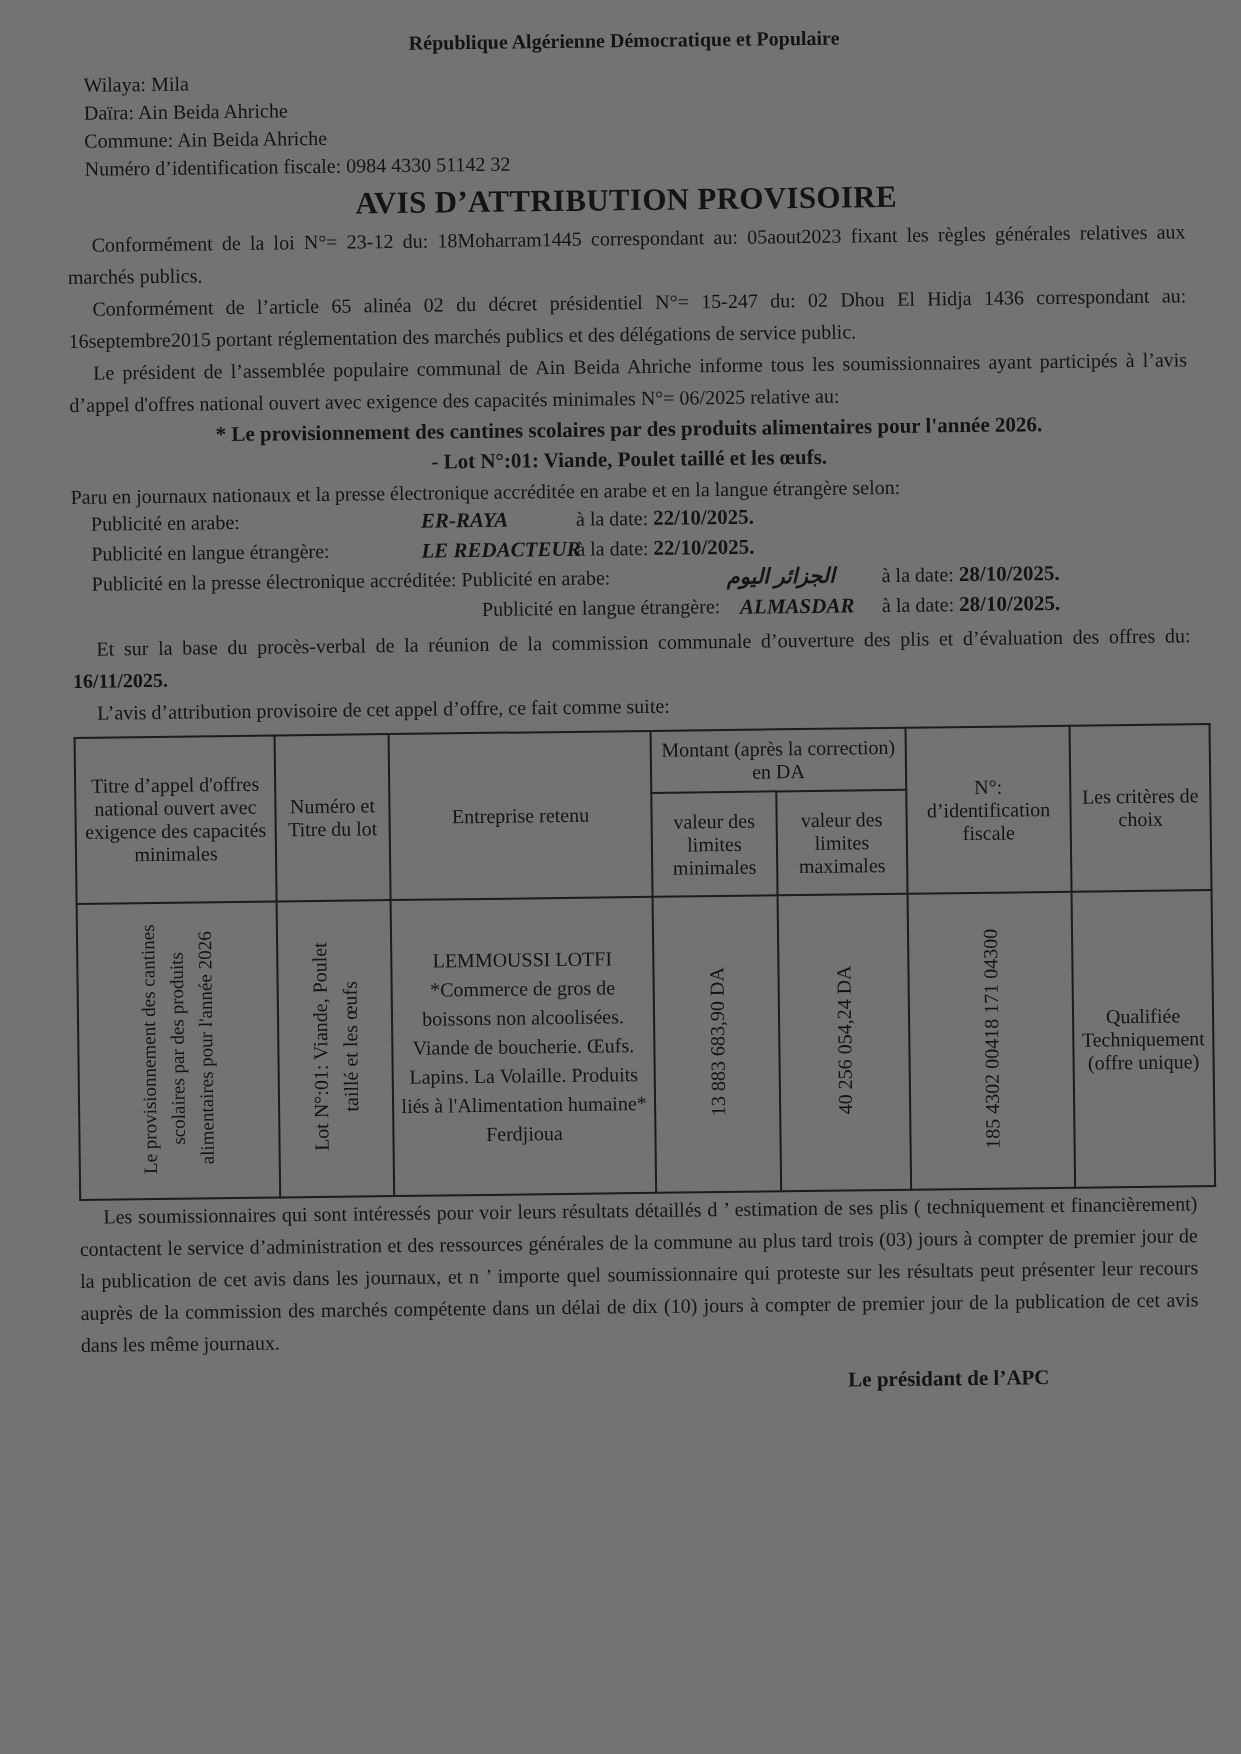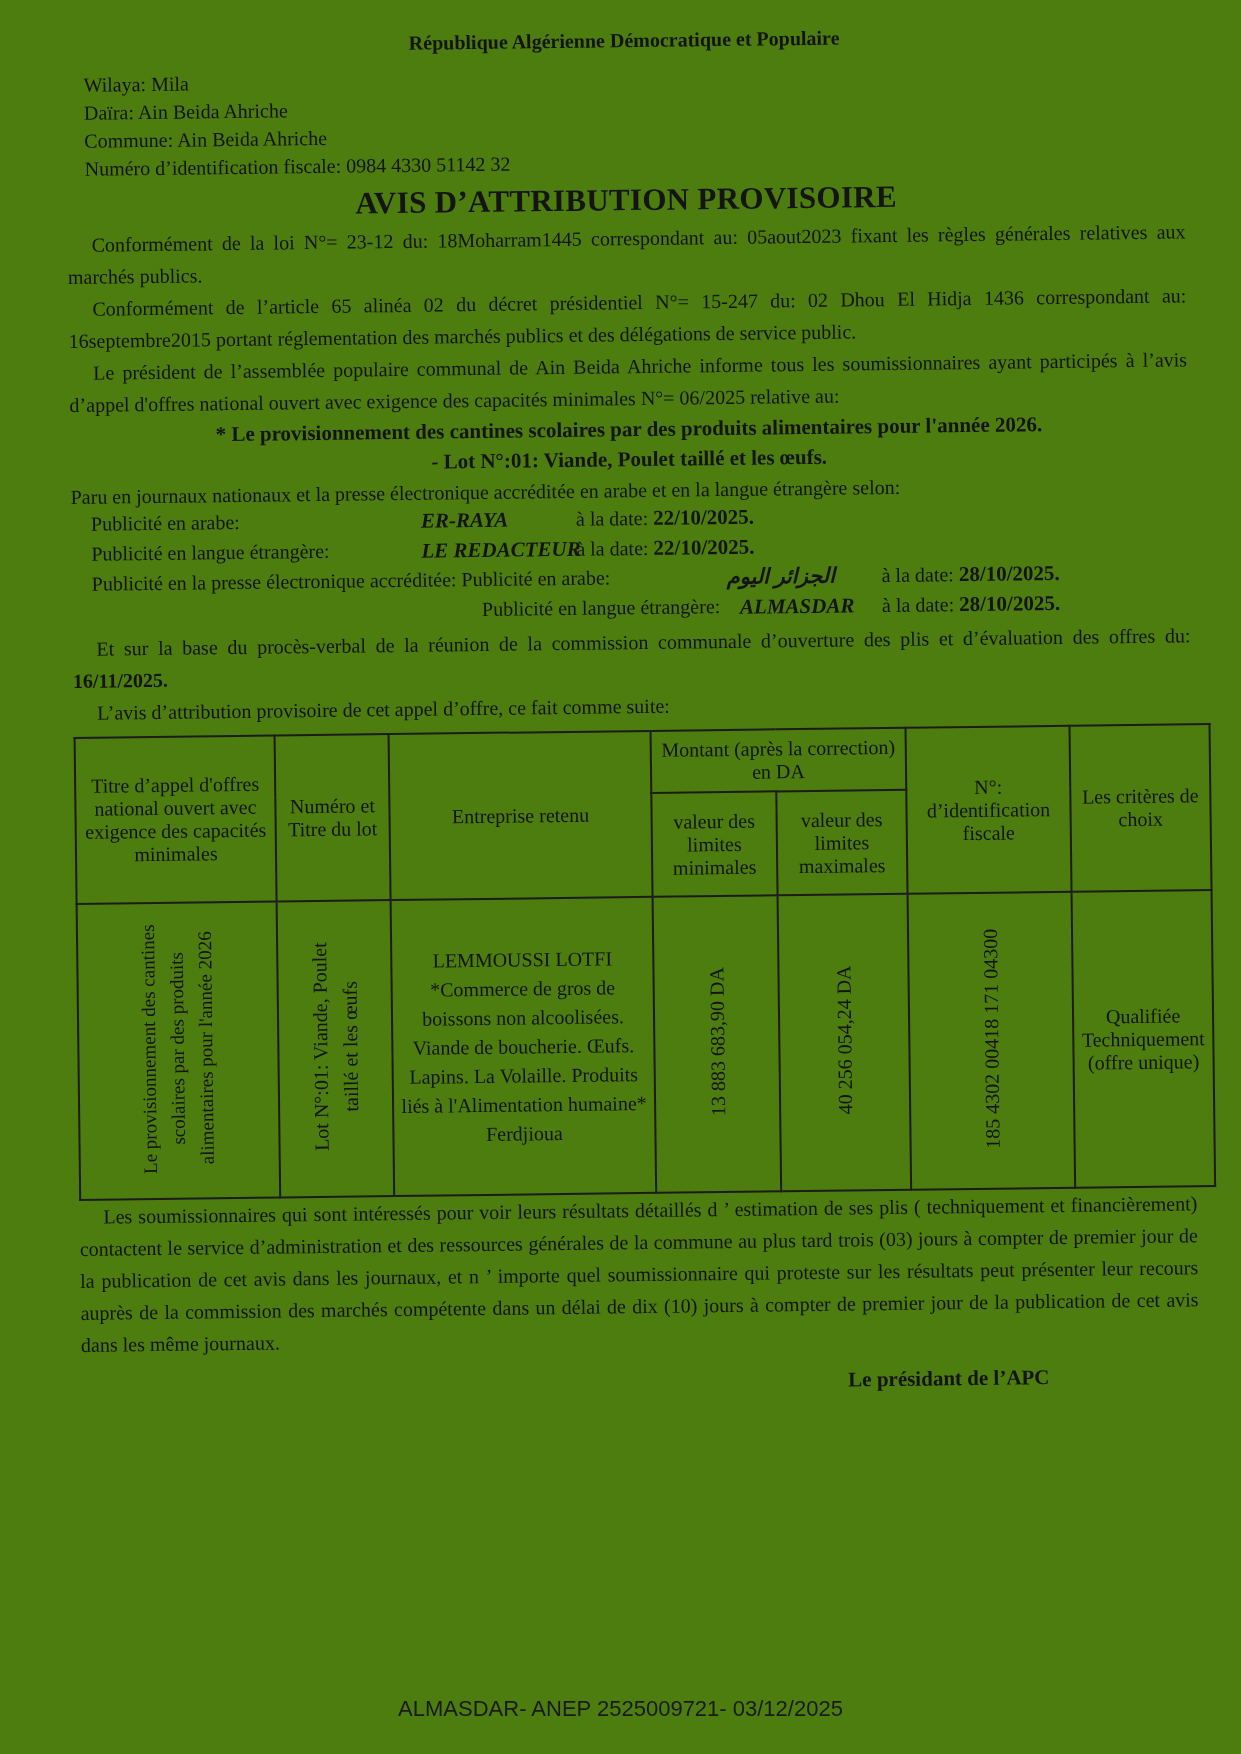--- a/index.html
+++ b/index.html
@@ -1,19 +1,19 @@
 <!DOCTYPE html>
 <html><head>
 <meta charset="utf-8">
 <style>
   html,body{margin:0;padding:0;background:#e8e8e8;}
   .page{
     position:relative;
     width:1241px;height:1754px;
-    background:#4d7c0f;
+    background:#737373;
     overflow:hidden;
     font-family:"Liberation Serif", serif;
     color:#141414;
   }
   .content{
     position:absolute;left:65px;top:36px;width:1118px;
     transform:rotate(-0.7deg);
     transform-origin:top left;
   }
   .republic{font-size:20px;font-weight:bold;text-align:center;margin:0 0 12px 0;}
@@ -161,14 +161,13 @@
           </td>
         </tr>
       </tbody>
     </table>
 
     <p class="body-par closing">Les soumissionnaires  qui sont intéressés pour voir leurs résultats détaillés d ’ estimation de ses plis ( techniquement et financièrement) contactent le service d’administration et des ressources générales de la commune au plus tard trois (03) jours à compter de premier jour de la publication de cet avis dans les journaux, et n ’ importe quel soumissionnaire qui proteste sur les résultats peut présenter leur recours auprès de la commission des marchés compétente dans un délai de dix (10) jours à compter de premier jour de la publication de cet avis dans les même journaux.</p>
 
     <div class="signature">Le présidant de l’APC</div>
   </div>
 
-  <div class="footer-line">ALMASDAR- ANEP 2525009721- 03/12/2025</div>
 </div>
 
 </body></html>

